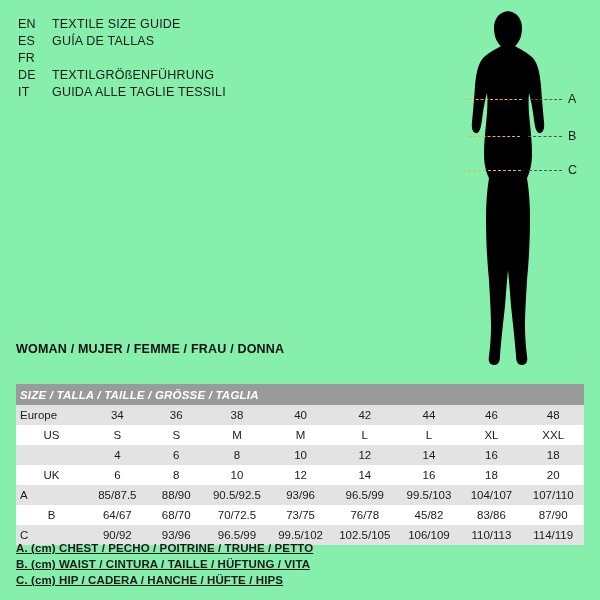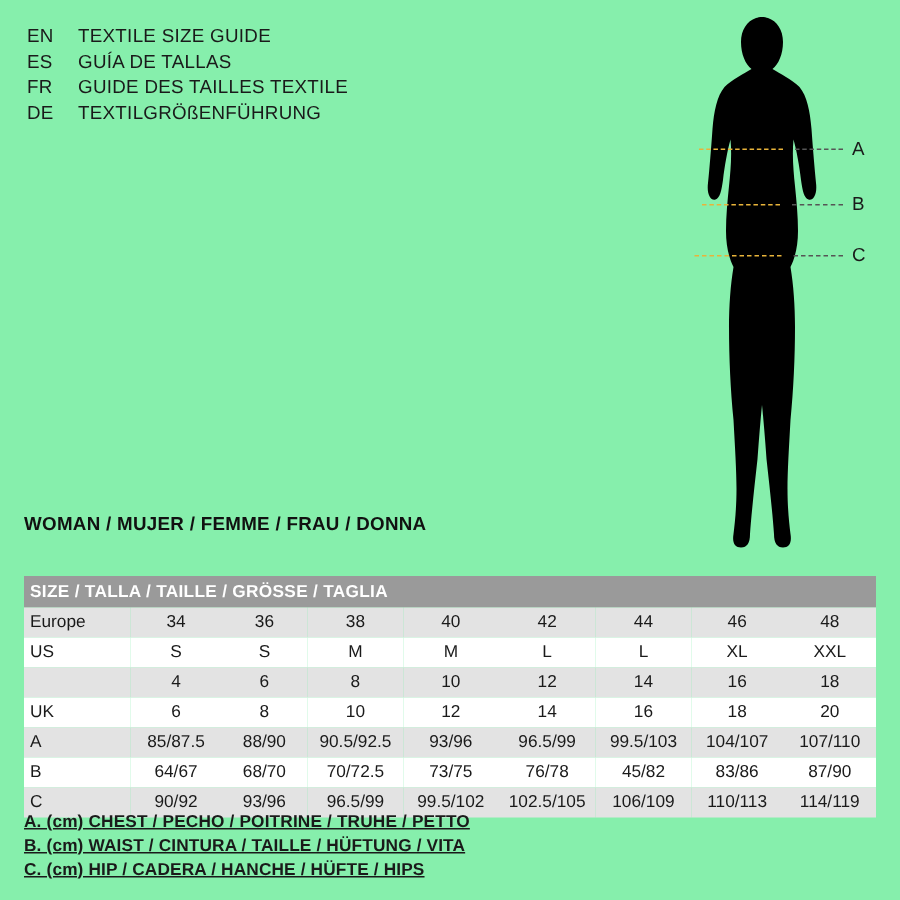--- a/index.html
+++ b/index.html
@@ -95,23 +95,24 @@
     height: 16px;
     line-height: 14px;
   }
   tr.head-row td {
     background: #9a9a9a;
     color: #ffffff;
     font-weight: bold;
     font-size: 11.5px;
     letter-spacing: 0.2px;
     height: 17px;
+    font-style: italic;
   }
   tr.alt td { background: #e3e3e3; }
-  tr.plain td { background: #ffffff; }
+  tr.plain td { background: #ffffff; text-align: center; }
   td.lbl {
     text-align: left;
     padding-left: 4px;
     width: 78px;
   }
   td.val {
     text-align: center;
     width: 61px;
   }
 
@@ -140,25 +141,28 @@
     <div class="lang-row">
       <span class="lang-code">EN</span>
       <span class="lang-text">TEXTILE SIZE GUIDE</span>
     </div>
     <div class="lang-row">
       <span class="lang-code">ES</span>
       <span class="lang-text">GUÍA DE TALLAS</span>
     </div>
     <div class="lang-row">
       <span class="lang-code">FR</span>
-      <span class="lang-text">GUIDE DES TAILLES TEXTILE</span>
     </div>
     <div class="lang-row">
       <span class="lang-code">DE</span>
       <span class="lang-text">TEXTILGRÖßENFÜHRUNG</span>
+    </div>
+    <div class="lang-row">
+      <span class="lang-code">IT</span>
+      <span class="lang-text">GUIDA ALLE TAGLIE TESSILI</span>
     </div>
   </div>
 
   <div class="figure-wrap">
     <svg class="figure-svg" width="160" height="370" viewBox="0 0 160 370">
       <path fill="#000000" d="
         M 74,4
         C 68,6 64,12 64,20
         C 64,28 67,35 71,38
         C 66,41 58,45 53,50

